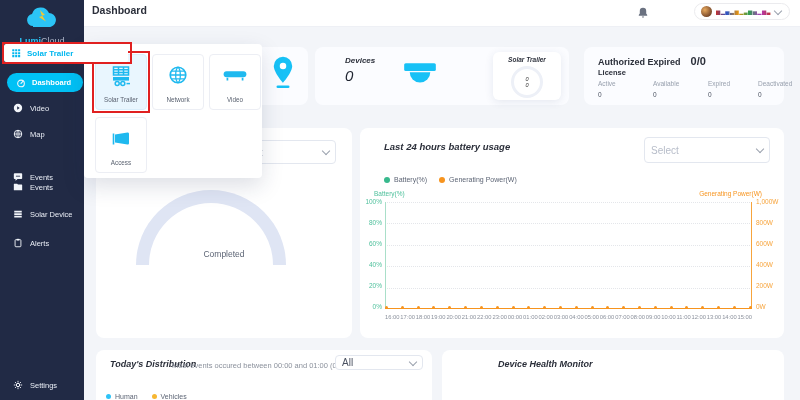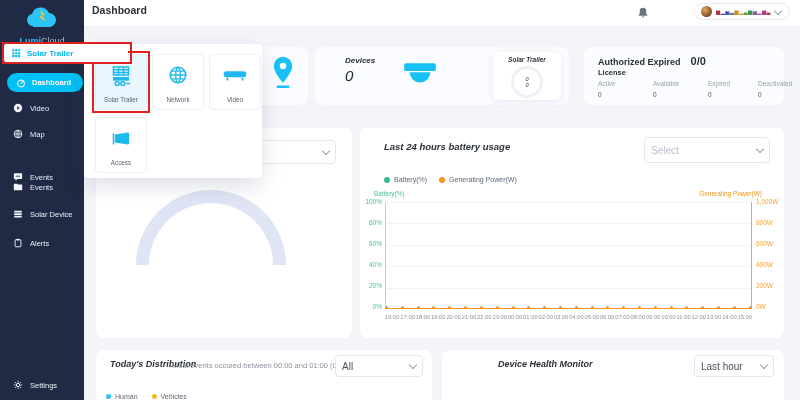--- a/index.html
+++ b/index.html
@@ -263,20 +263,21 @@
       </span>
     </div>
   </div>
 
   <div class="card" style="left:96px;top:128px;width:256px;height:210px;">
     <div class="select" style="left:132px;top:12px;width:108px;height:24px;">
       <span class="ph">Select</span>
       <span class="chev"></span>
     </div>
     <div class="arc"></div>
+    <div class="gcap">Completed</div>
   </div>
 
   <div class="card" style="left:360px;top:128px;width:424px;height:210px;">
     <h2 class="ctitle" style="position:absolute;left:24px;top:13px;font-size:9.5px;">Last 24 hours battery usage</h2>
     <div class="select" style="right:14px;top:9px;width:126px;height:26px;">
       <span class="ph">Select</span>
       <span class="chev"></span>
     </div>
     <div class="legend">
       <span class="li">
@@ -367,42 +368,38 @@
         <span class="xt">12:00</span>
         <span class="xt">13:00</span>
         <span class="xt">14:00</span>
         <span class="xt">15:00</span>
       </div>
   </div>
 
   <div class="card" style="left:96px;top:350px;width:336px;height:60px;">
     <h2 class="ctitle" style="position:absolute;left:14px;top:9px;">Today's Distribution</h2>
     <span class="subt">Most events occured between 00:00 and 01:00 (0 events)</span>
-    <div class="select" style="left:239px;top:5px;width:88px;height:22px;gap:20px;">
+    <div class="select" style="left:239px;top:5px;width:88px;height:15px;gap:20px;">
       <span>All</span>
       <span class="chev"></span>
     </div>
     <div class="blegend">
       <span class="li">
         <i class="dot" style="background:#2ec3f7;width:5px;height:5px;"></i>
         <em style="font-style:normal;">Human</em>
       </span>
       <span class="li">
         <i class="dot" style="background:#f7b731;width:5px;height:5px;"></i>
         <em style="font-style:normal;">Vehicles</em>
       </span>
     </div>
   </div>
 
   <div class="card" style="left:442px;top:350px;width:342px;height:60px;">
     <h2 class="ctitle" style="position:absolute;left:12px;top:9px;padding-left:44px;">Device Health Monitor</h2>
-    <div class="select" style="right:10px;top:5px;width:80px;height:22px;">
-      <span>Last hour</span>
-      <span class="chev"></span>
-    </div>
   </div>
 
   <div class="menu-panel">
     <div class="menu-card selected" style="left:11px;top:10px;">
       <span class="mic">
         <svg viewBox="0 0 24 24" width="24" height="24">
             <g fill="none" stroke="currentColor" stroke-width="1.5">
               <rect x="4.5" y="3" width="15" height="8"></rect>
               <path d="M4.5 5.7h15M4.5 8.4h15M9.5 3v8M14.5 3v8"></path>
             </g>

